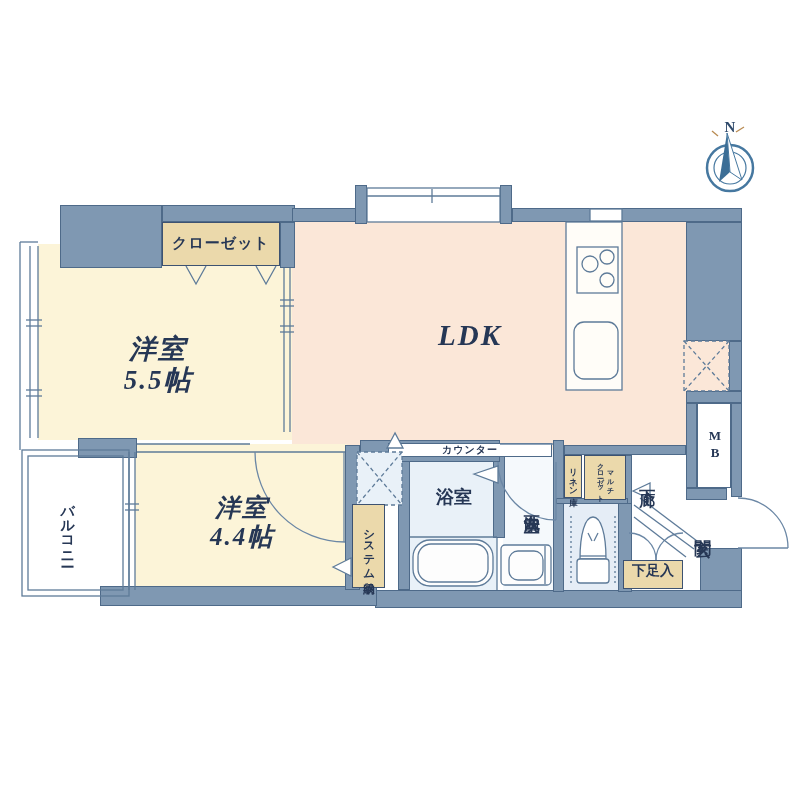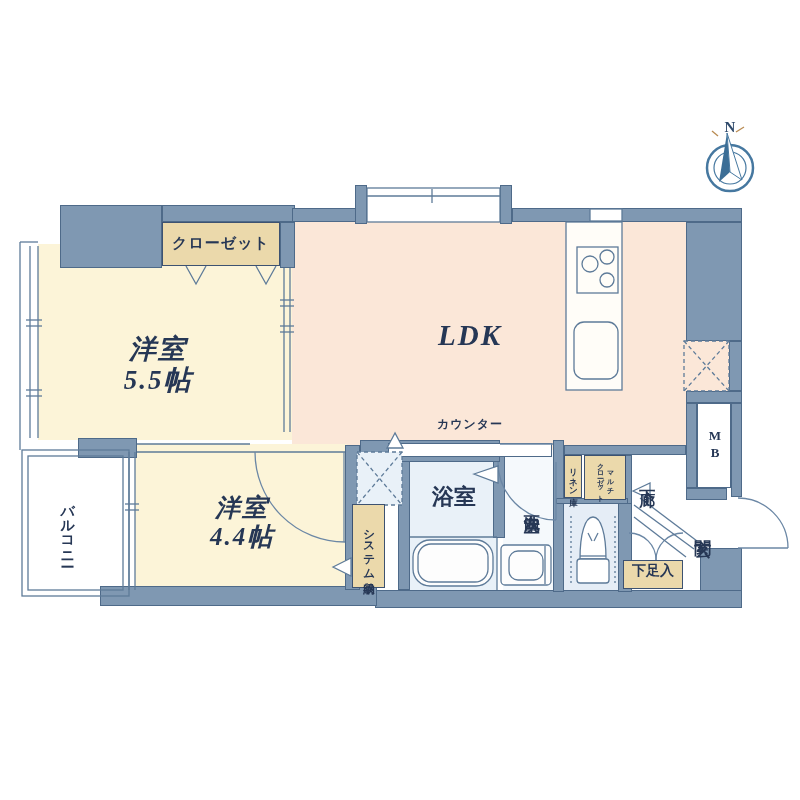--- a/index.html
+++ b/index.html
@@ -220,29 +220,29 @@
     <div class="big">LDK</div>
   </div>
 
   <div class="lbl" style="left:142px;top:492px;width:200px;height:62px;font-size:25px;flex-direction:column;">
     <div class="big">洋室</div>
     <div class="big">4.4帖</div>
   </div>
 
   <div class="lbl v" style="left:56px;top:482px;width:22px;height:90px;font-size:14px;">バルコニー</div>
   <div class="lbl v" style="left:358px;top:509px;width:21px;height:76px;font-size:11.5px;">システム収納</div>
-  <div class="lbl" style="left:424px;top:486px;width:60px;height:22px;font-size:22px;">浴室</div>
+  <div class="lbl" style="left:424px;top:486px;width:60px;height:22px;font-size:18px;">浴室</div>
   <div class="lbl v" style="left:520px;top:472px;width:23px;height:62px;font-size:16px;">洗面室</div>
   <div class="lbl v" style="left:566px;top:457px;width:14px;height:39px;font-size:8.5px;">リネン庫</div>
 
   <div class="lbl" style="left:585px;top:456px;width:40px;height:43px;flex-direction:row-reverse;gap:2px;font-size:7px;">
     <span class="v">マルチ</span>
     <span class="v">クローゼット</span>
   </div>
 
   <div class="lbl v" style="left:636px;top:456px;width:22px;height:42px;font-size:16px;">廊下</div>
   <div class="lbl v" style="left:703px;top:418px;width:22px;height:54px;font-size:13px;letter-spacing:2px;">MB</div>
   <div class="lbl v" style="left:691px;top:503px;width:23px;height:48px;font-size:17px;">玄関</div>
   <div class="lbl" style="left:623px;top:560px;width:60px;height:23px;font-size:14px;">下足入</div>
-  <div class="lbl" style="left:388px;top:417px;width:164px;height:16px;font-size:12px;letter-spacing:1px;">カウンター</div>
+  <div class="lbl" style="left:388px;top:442px;width:164px;height:16px;font-size:10px;letter-spacing:1px;">カウンター</div>
   <div class="lbl" style="left:716px;top:118px;width:28px;height:20px;font-size:15px;color:#2f4a6b;">N</div>
 
 </div>
 
 </body></html>

